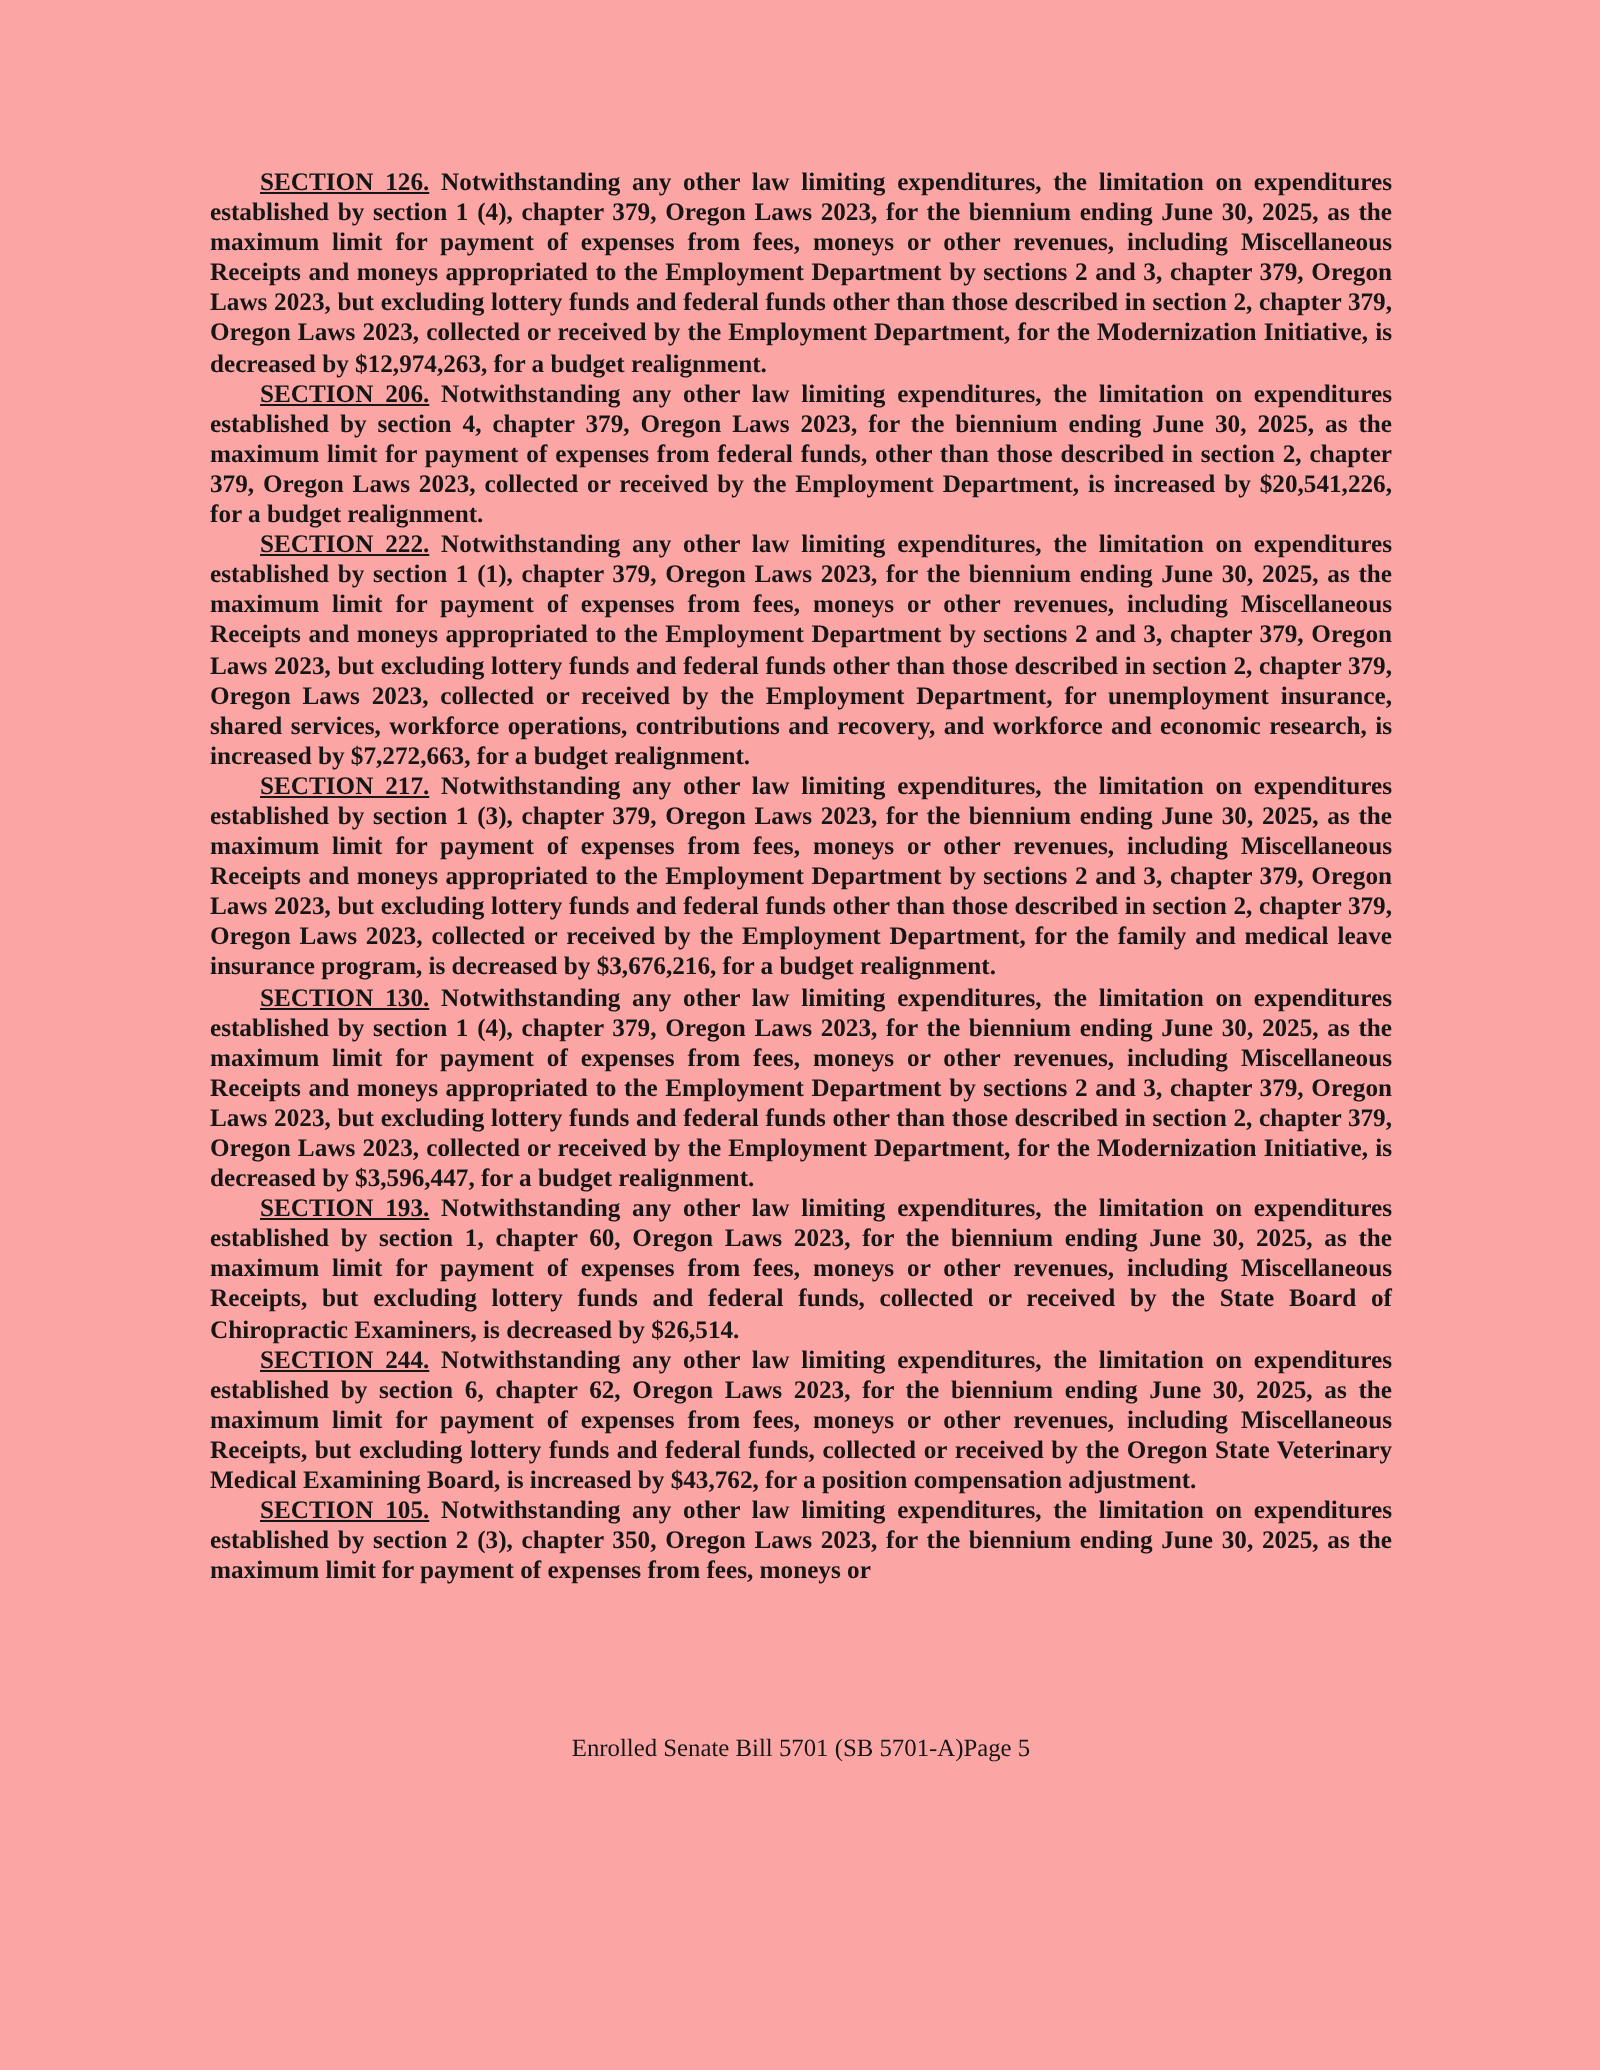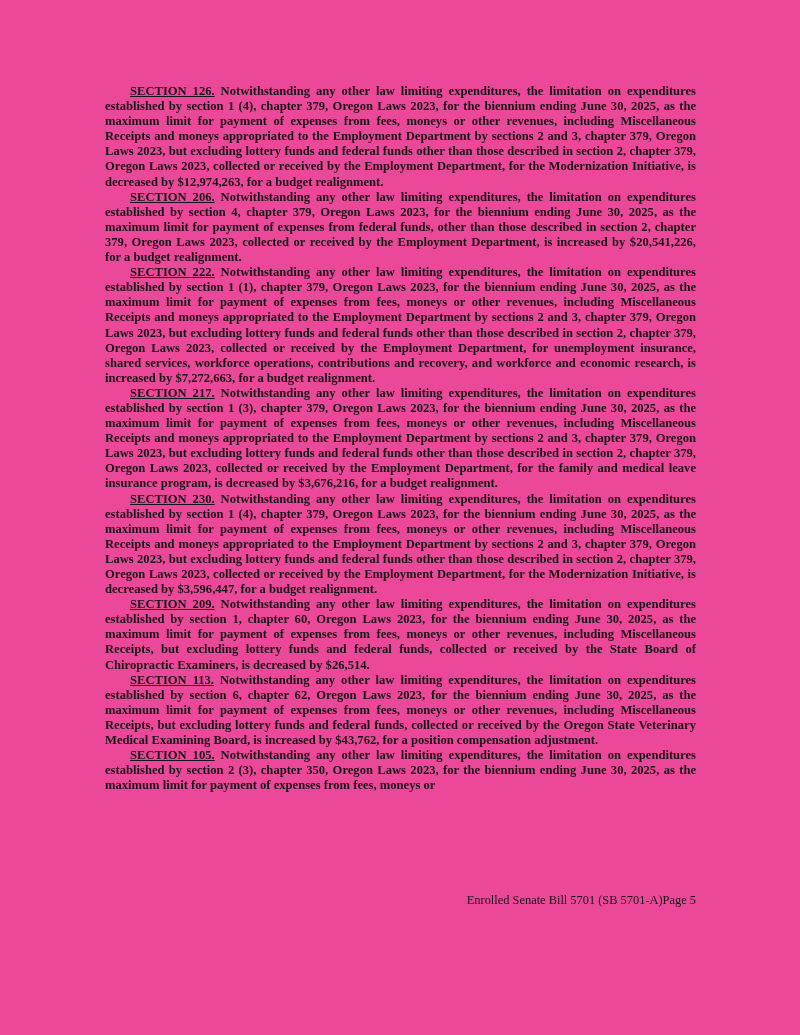--- a/index.html
+++ b/index.html
@@ -4,21 +4,21 @@
 <style>
   html, body {
     margin: 0;
     padding: 0;
     background: #ffffff;
   }
   .page {
     position: relative;
     width: 800px;
     height: 1035px;
-    background: #ec4899;
+    background: #fca5a5;
     font-family: "Liberation Serif", "DejaVu Serif", serif;
     color: #161616;
     overflow: hidden;
   }
   .content {
     position: absolute;
     top: 84px;
     left: 105px;
     width: 591px;
     font-size: 12.6px;
@@ -29,25 +29,25 @@
   .content p {
     margin: 0;
     padding: 0;
     text-indent: 25px;
   }
   .sec-label {
     text-decoration: underline;
   }
   .footer {
     position: absolute;
-    top: 893px;
+    top: 867px;
     left: 105px;
     width: 591px;
     display: flex;
-    justify-content: flex-end;
+    justify-content: center;
     font-size: 12.4px;
     font-weight: normal;
     color: #161616;
   }
 </style>
 </head>
 <body>
 
 <div class="page">
   <div class="content">
@@ -66,31 +66,31 @@
       <span class="sec-label">SECTION 222.</span>
       <span>Notwithstanding any other law limiting expenditures, the limitation on expenditures established by section 1 (1), chapter 379, Oregon Laws 2023, for the biennium ending June 30, 2025, as the maximum limit for payment of expenses from fees, moneys or other revenues, including Miscellaneous Receipts and moneys appropriated to the Employment Department by sections 2 and 3, chapter 379, Oregon Laws 2023, but excluding lottery funds and federal funds other than those described in section 2, chapter 379, Oregon Laws 2023, collected or received by the Employment Department, for unemployment insurance, shared services, workforce operations, contributions and recovery, and workforce and economic research, is increased by $7,272,663, for a budget realignment.</span>
     </p>
 
     <p>
       <span class="sec-label">SECTION 217.</span>
       <span>Notwithstanding any other law limiting expenditures, the limitation on expenditures established by section 1 (3), chapter 379, Oregon Laws 2023, for the biennium ending June 30, 2025, as the maximum limit for payment of expenses from fees, moneys or other revenues, including Miscellaneous Receipts and moneys appropriated to the Employment Department by sections 2 and 3, chapter 379, Oregon Laws 2023, but excluding lottery funds and federal funds other than those described in section 2, chapter 379, Oregon Laws 2023, collected or received by the Employment Department, for the family and medical leave insurance program, is decreased by $3,676,216, for a budget realignment.</span>
     </p>
 
     <p>
-      <span class="sec-label">SECTION 230.</span>
+      <span class="sec-label">SECTION 130.</span>
       <span>Notwithstanding any other law limiting expenditures, the limitation on expenditures established by section 1 (4), chapter 379, Oregon Laws 2023, for the biennium ending June 30, 2025, as the maximum limit for payment of expenses from fees, moneys or other revenues, including Miscellaneous Receipts and moneys appropriated to the Employment Department by sections 2 and 3, chapter 379, Oregon Laws 2023, but excluding lottery funds and federal funds other than those described in section 2, chapter 379, Oregon Laws 2023, collected or received by the Employment Department, for the Modernization Initiative, is decreased by $3,596,447, for a budget realignment.</span>
     </p>
 
     <p>
-      <span class="sec-label">SECTION 209.</span>
+      <span class="sec-label">SECTION 193.</span>
       <span>Notwithstanding any other law limiting expenditures, the limitation on expenditures established by section 1, chapter 60, Oregon Laws 2023, for the biennium ending June 30, 2025, as the maximum limit for payment of expenses from fees, moneys or other revenues, including Miscellaneous Receipts, but excluding lottery funds and federal funds, collected or received by the State Board of Chiropractic Examiners, is decreased by $26,514.</span>
     </p>
 
     <p>
-      <span class="sec-label">SECTION 113.</span>
+      <span class="sec-label">SECTION 244.</span>
       <span>Notwithstanding any other law limiting expenditures, the limitation on expenditures established by section 6, chapter 62, Oregon Laws 2023, for the biennium ending June 30, 2025, as the maximum limit for payment of expenses from fees, moneys or other revenues, including Miscellaneous Receipts, but excluding lottery funds and federal funds, collected or received by the Oregon State Veterinary Medical Examining Board, is increased by $43,762, for a position compensation adjustment.</span>
     </p>
 
     <p>
       <span class="sec-label">SECTION 105.</span>
       <span>Notwithstanding any other law limiting expenditures, the limitation on expenditures established by section 2 (3), chapter 350, Oregon Laws 2023, for the biennium ending June 30, 2025, as the maximum limit for payment of expenses from fees, moneys or</span>
     </p>
 
   </div>
 

